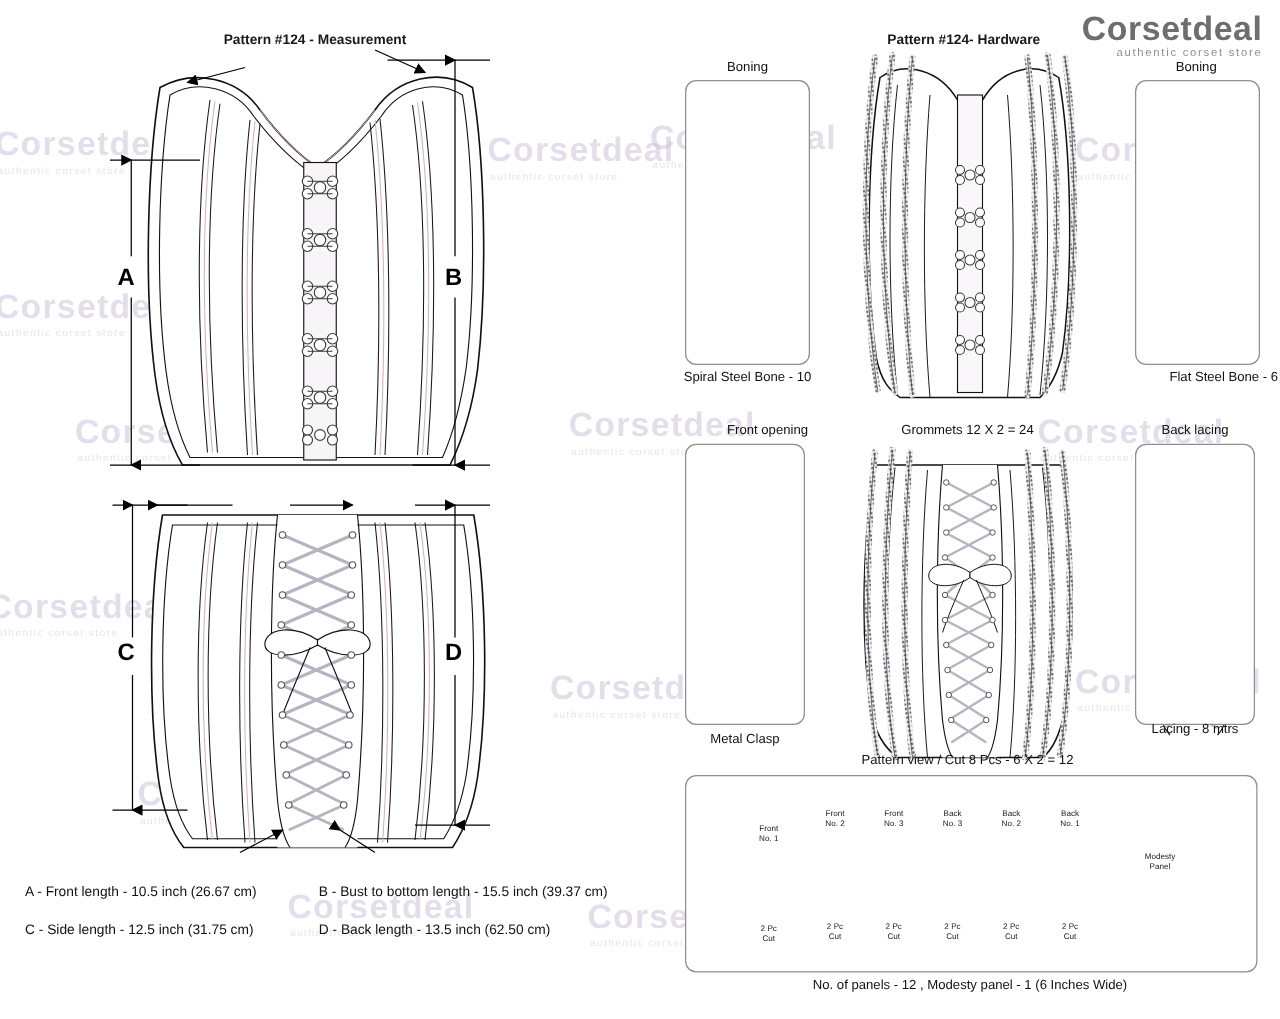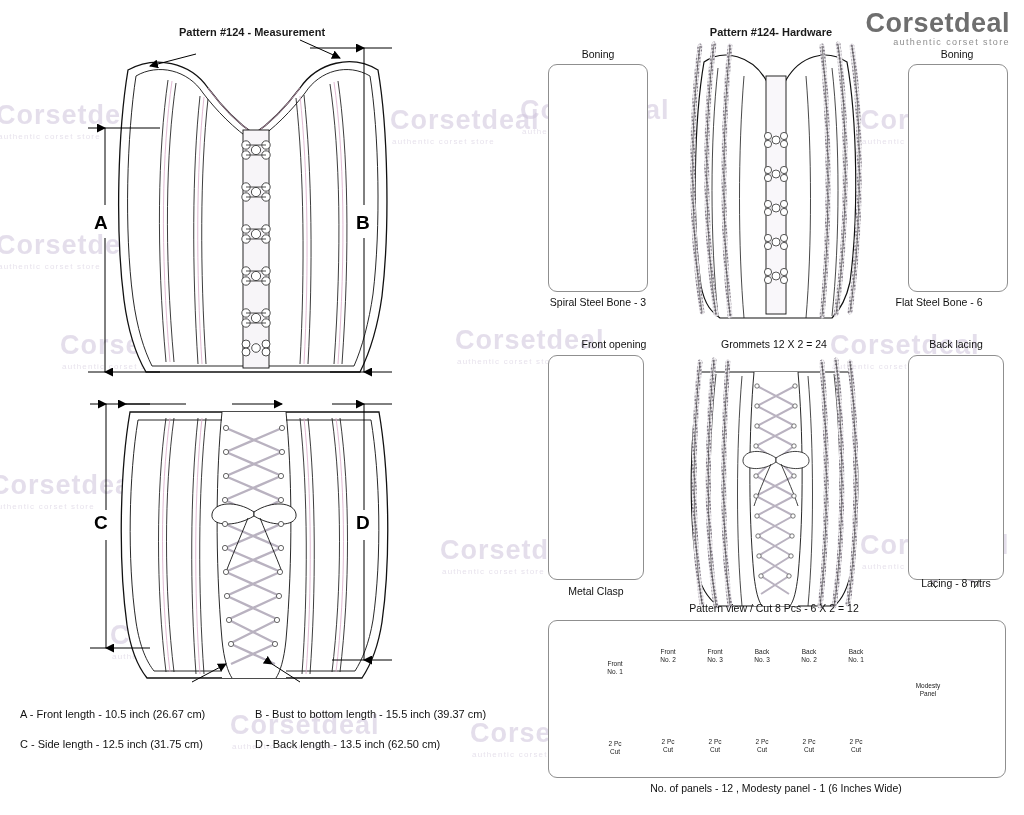--- a/index.html
+++ b/index.html
@@ -624,25 +624,25 @@
   <div class="bigletter" style="left:94px;top:512px;">C</div>
   <div class="bigletter" style="left:356px;top:512px;">D</div>
 
   <div class="measure-note" style="left:20px;top:708px;">A - Front length - 10.5 inch (26.67 cm)</div>
   <div class="measure-note" style="left:255px;top:708px;">B - Bust to bottom length - 15.5 inch (39.37 cm)</div>
   <div class="measure-note" style="left:20px;top:738px;">C - Side length - 12.5 inch (31.75 cm)</div>
   <div class="measure-note" style="left:255px;top:738px;">D - Back length - 13.5 inch (62.50 cm)</div>
 
   <div class="panel" style="left:548px;top:64px;width:100px;height:228px;"></div>
   <div class="boxlabel" style="left:598px;top:48px;">Boning</div>
-  <div class="boxlabel" style="left:598px;top:296px;">Spiral Steel Bone - 3</div>
+  <div class="boxlabel" style="left:598px;top:296px;">Spiral Steel Bone - 10</div>
 
   <div class="panel" style="left:908px;top:64px;width:100px;height:228px;"></div>
   <div class="boxlabel" style="left:957px;top:48px;">Boning</div>
-  <div class="boxlabel" style="left:939px;top:296px;">Flat Steel Bone - 6</div>
+  <div class="boxlabel" style="left:979px;top:296px;">Flat Steel Bone - 6</div>
 
   <div class="panel" style="left:548px;top:355px;width:96px;height:225px;"></div>
   <div class="boxlabel" style="left:596px;top:338px;padding-left:36px;">Front opening</div>
   <div class="boxlabel" style="left:596px;top:585px;">Metal Clasp</div>
 
   <div class="boxlabel" style="left:774px;top:338px;">Grommets 12 X 2 = 24</div>
 
   <div class="panel" style="left:908px;top:355px;width:96px;height:225px;"></div>
   <div class="boxlabel" style="left:956px;top:338px;">Back lacing</div>
   <div class="boxlabel" style="left:956px;top:577px;">Lacing - 8 mtrs</div>

